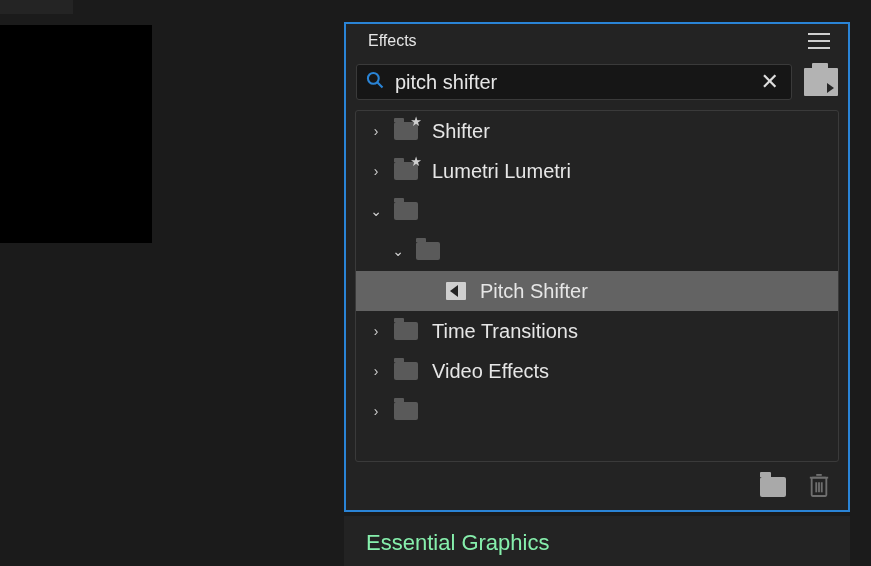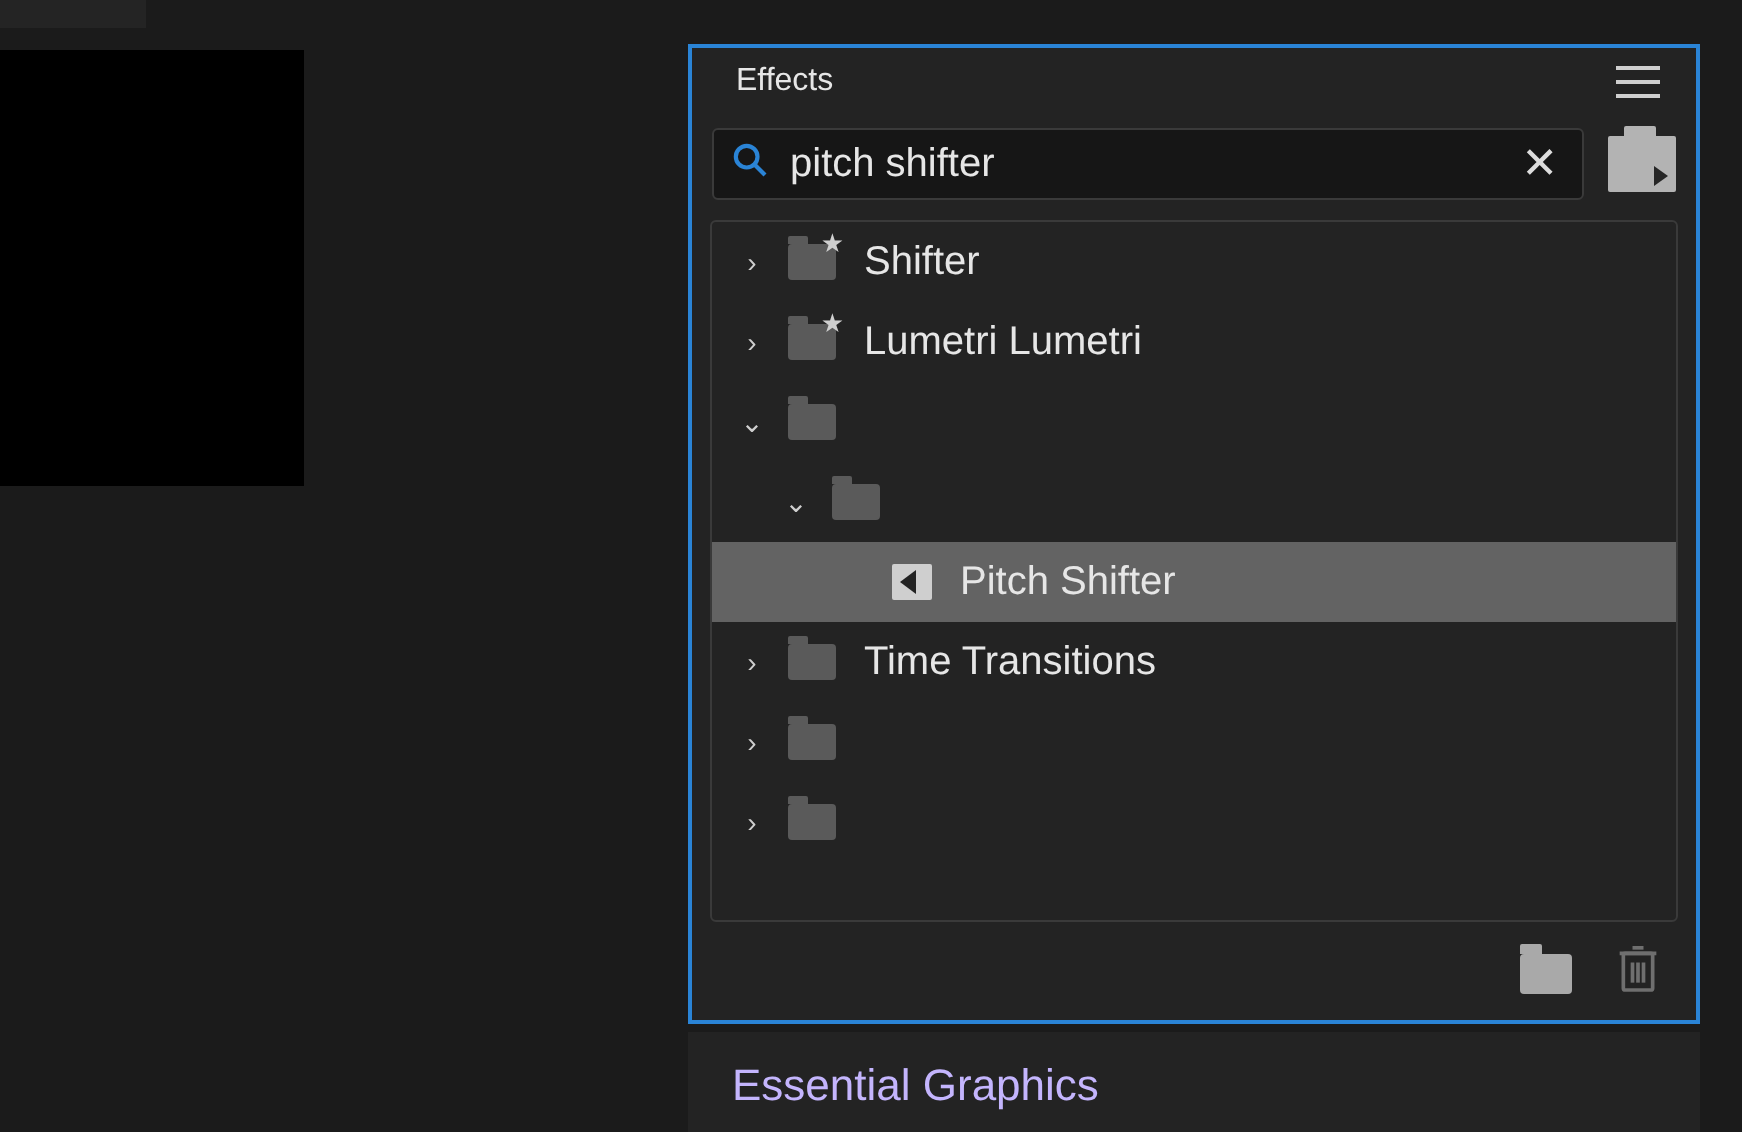--- a/index.html
+++ b/index.html
@@ -207,21 +207,21 @@
   .bottom-panel {
     position: absolute;
     left: 344px; top: 516px;
     width: 506px;
     padding: 14px 0 0 22px;
     background: #232323;
     height: 50px;
   }
   .bottom-title {
     font-size: 22px;
-    color: #c4b5fd;
+    color: #86efac;
   }
 </style>
 </head>
 <body>
 
 <div class="top-bar"></div>
 <div class="left-black-rect"></div>
 
 <div class="panel">
   <div class="panel-header">
@@ -277,20 +277,21 @@
       <span>Pitch Shifter</span>
     </div>
     <div class="tree-row pad-0">
       <span class="chevron">›</span>
       <span class="folder folder-dark"></span>
       <span>Time Transitions</span>
     </div>
     <div class="tree-row pad-0">
       <span class="chevron">›</span>
       <span class="folder folder-dark"></span>
+      <span>Video Effects</span>
     </div>
     <div class="tree-row pad-0">
       <span class="chevron">›</span>
       <span class="folder folder-dark"></span>
     </div>
   </div>
 
   <div class="panel-footer">
     <div class="footer-folder"></div>
     <div class="trash">

